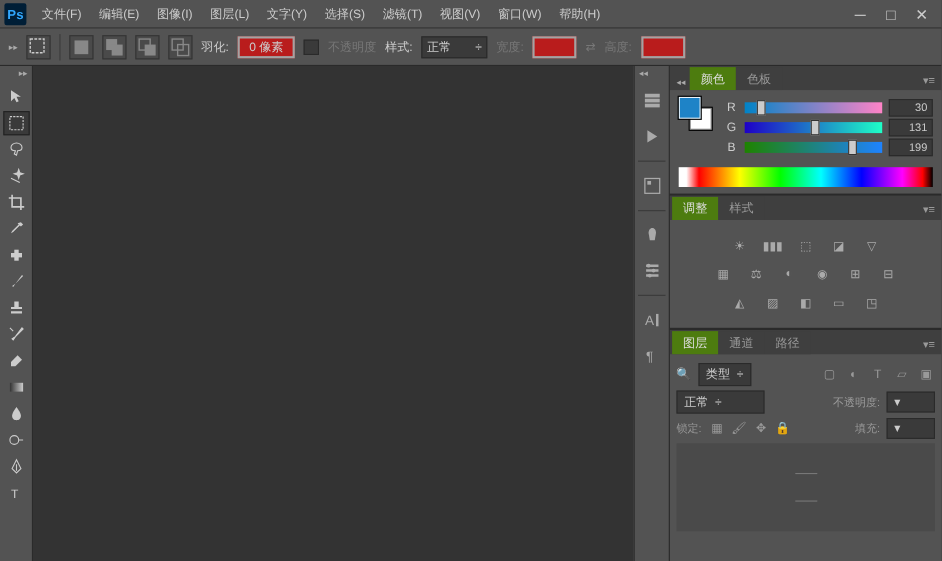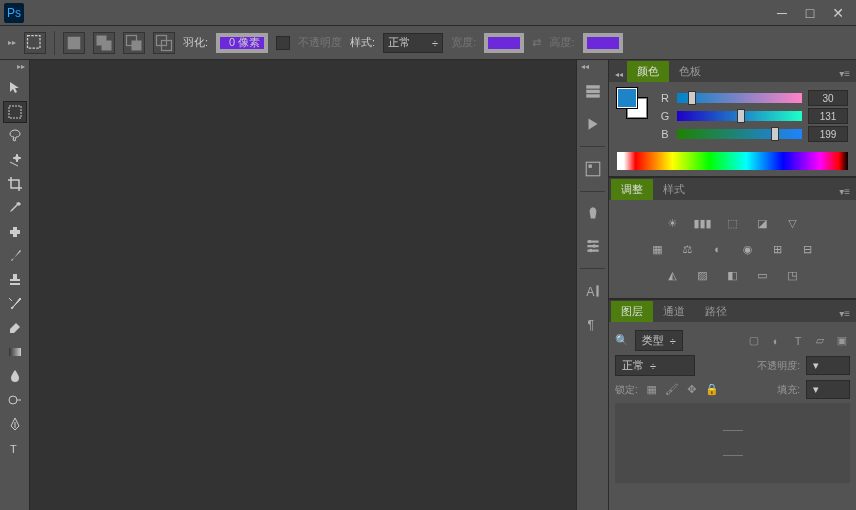--- a/index.html
+++ b/index.html
@@ -1,28 +1,28 @@
 <!DOCTYPE html>
 <html><head>
 <meta charset="utf-8">
 <style>
 *{margin:0;padding:0;box-sizing:border-box;font-family:"Microsoft YaHei",Arial,sans-serif;font-size:11px;color:#ccc;user-select:none}
 body{background:#535353;width:856px;height:510px;overflow:hidden;position:relative}
 .titlebar{height:26px;background:#535353;display:flex;align-items:center;padding:0 4px;border-bottom:1px solid #2a2a2a}
-.ps-logo{width:20px;height:20px;background:#001e36;color:#31a8ff;display:flex;align-items:center;justify-content:center;font-weight:normal;font-size:12px;border-radius:2px;margin-right:6px}
+.ps-logo{width:20px;height:20px;background:#001e36;color:#31a8ff;display:flex;align-items:center;justify-content:center;font-weight:bold;font-size:12px;border-radius:2px;margin-right:6px}
 .menu{display:flex;gap:0}
 .menu-item{padding:4px 8px;cursor:pointer}
 .win-controls{margin-left:auto;display:flex;gap:0}
 .win-btn{width:28px;height:20px;display:flex;align-items:center;justify-content:center;cursor:pointer;font-size:14px}
 .optionsbar{height:34px;background:#535353;display:flex;align-items:center;padding:0 8px;gap:8px;border-bottom:1px solid #2a2a2a}
 .chev{color:#aaa;font-size:8px;cursor:pointer}
 .opt-icon{width:22px;height:22px;background:#4a4a4a;border:1px solid #333;display:flex;align-items:center;justify-content:center;cursor:pointer}
 .opt-sep{width:1px;height:24px;background:#3a3a3a}
 .opt-label{color:#ccc}
-.opt-input{width:52px;height:20px;background:#6d28d9;border:4px solid #a3a3a3;color:#ccc;padding:0 4px;text-align:right}
+.opt-input{width:52px;height:20px;background:#b91c1c;border:2px solid #a3a3a3;color:#ccc;padding:0 4px;text-align:center}
 .opt-check{width:14px;height:14px;background:#3a3a3a;border:1px solid #2a2a2a}
 .opt-select{width:60px;height:20px;background:#3a3a3a;border:1px solid #2a2a2a;display:flex;align-items:center;justify-content:space-between;padding:0 4px;cursor:pointer}
 .opt-disabled{color:#777}
 .opt-btn{padding:3px 14px;background:#4a4a4a;border:1px solid #333;cursor:pointer;margin-left:auto}
 .main{display:flex;height:450px}
 .toolbar{width:30px;background:#535353;border-right:1px solid #2a2a2a;display:flex;flex-direction:column;align-items:center;padding-top:2px}
 .toolbar .chev-row{height:14px;width:100%;display:flex;justify-content:flex-end;padding-right:4px}
 .tool{width:24px;height:22px;display:flex;align-items:center;justify-content:center;cursor:pointer;margin:1px 0;position:relative}
 .tool.active{background:#3a3a3a;border:1px solid #222}
 .tool svg{width:16px;height:16px}
@@ -40,21 +40,21 @@
 .color-swatch{width:30px;height:30px;position:relative;margin-right:6px}
 .sw-fg{position:absolute;top:0;left:0;width:20px;height:20px;background:#1e83c7;border:1px solid #fff;outline:1px solid #000}
 .sw-bg{position:absolute;bottom:0;right:0;width:20px;height:20px;background:#fff;border:1px solid #888;outline:1px solid #000}
 .slider-row{display:flex;align-items:center;gap:6px;margin:2px 0}
 .slider-label{width:12px;text-align:center}
 .slider{flex:1;height:10px;position:relative;cursor:pointer}
 .slider-r{background:linear-gradient(90deg,#0083c7,#ff83c7)}
 .slider-g{background:linear-gradient(90deg,#1e00c7,#1effc7)}
 .slider-b{background:linear-gradient(90deg,#1e8300,#1e83ff)}
 .slider-thumb{position:absolute;top:-2px;width:8px;height:14px;background:#ccc;border:1px solid #333;transform:translateX(-4px)}
-.slider-val{width:40px;height:16px;background:#3a3a3a;border:1px solid #2a2a2a;text-align:center;padding:0 4px;font-size:10px}
+.slider-val{width:40px;height:16px;background:#3a3a3a;border:1px solid #2a2a2a;text-align:right;padding:0 4px;font-size:10px}
 .spectrum{height:18px;background:linear-gradient(90deg,#fff 0%,#fff 3%,#ff0000 8%,#ffff00 24%,#00ff00 40%,#00ffff 56%,#0000ff 72%,#ff00ff 88%,#ff0000 96%,#000 100%);margin-top:8px;cursor:crosshair}
 .panel-divider{height:2px;background:#2a2a2a}
 .adj-body{padding:6px 8px}
 .adj-title{margin-bottom:8px;color:#ddd}
 .adj-icons{display:flex;justify-content:center;gap:10px;margin:8px 0}
 .adj-icon{width:20px;height:18px;display:flex;align-items:center;justify-content:center;cursor:pointer;color:#aaa}
 .layers-body{padding:4px 6px}
 .lay-row{display:flex;align-items:center;gap:6px;margin:4px 0}
 .lay-select{background:#3a3a3a;border:1px solid #2a2a2a;padding:2px 6px;display:flex;align-items:center;gap:6px;cursor:pointer;font-size:10px}
 .lay-icons{display:flex;gap:6px;margin-left:auto}
@@ -62,20 +62,32 @@
 .lay-label{color:#999;font-size:10px}
 .lay-lock-icons{display:flex;gap:4px}
 .lay-content{height:80px;background:#4a4a4a;margin-top:4px;display:flex;flex-direction:column;align-items:center;justify-content:center;gap:24px}
 .lay-line{width:20px;height:1px;background:#777}
 </style>
 </head>
 <body>
 
 <div class="titlebar">
   <div class="ps-logo">Ps</div>
+  <div class="menu">
+    <div class="menu-item">文件(F)</div>
+    <div class="menu-item">编辑(E)</div>
+    <div class="menu-item">图像(I)</div>
+    <div class="menu-item">图层(L)</div>
+    <div class="menu-item">文字(Y)</div>
+    <div class="menu-item">选择(S)</div>
+    <div class="menu-item">滤镜(T)</div>
+    <div class="menu-item">视图(V)</div>
+    <div class="menu-item">窗口(W)</div>
+    <div class="menu-item">帮助(H)</div>
+  </div>
   <div class="win-controls">
     <div class="win-btn">─</div>
     <div class="win-btn">□</div>
     <div class="win-btn">✕</div>
   </div>
 </div>
 
 <div class="optionsbar">
   <span class="chev">▸▸</span>
   <div class="opt-icon">

